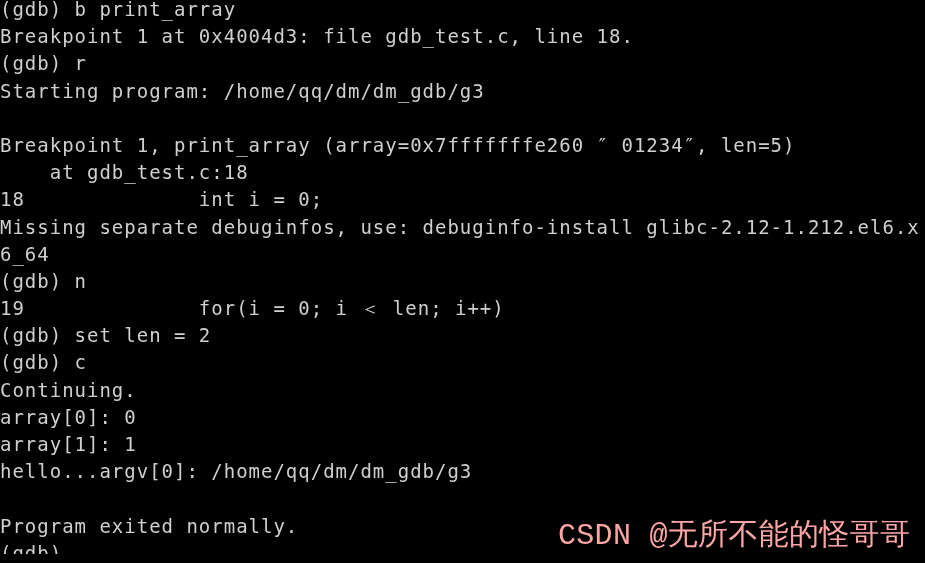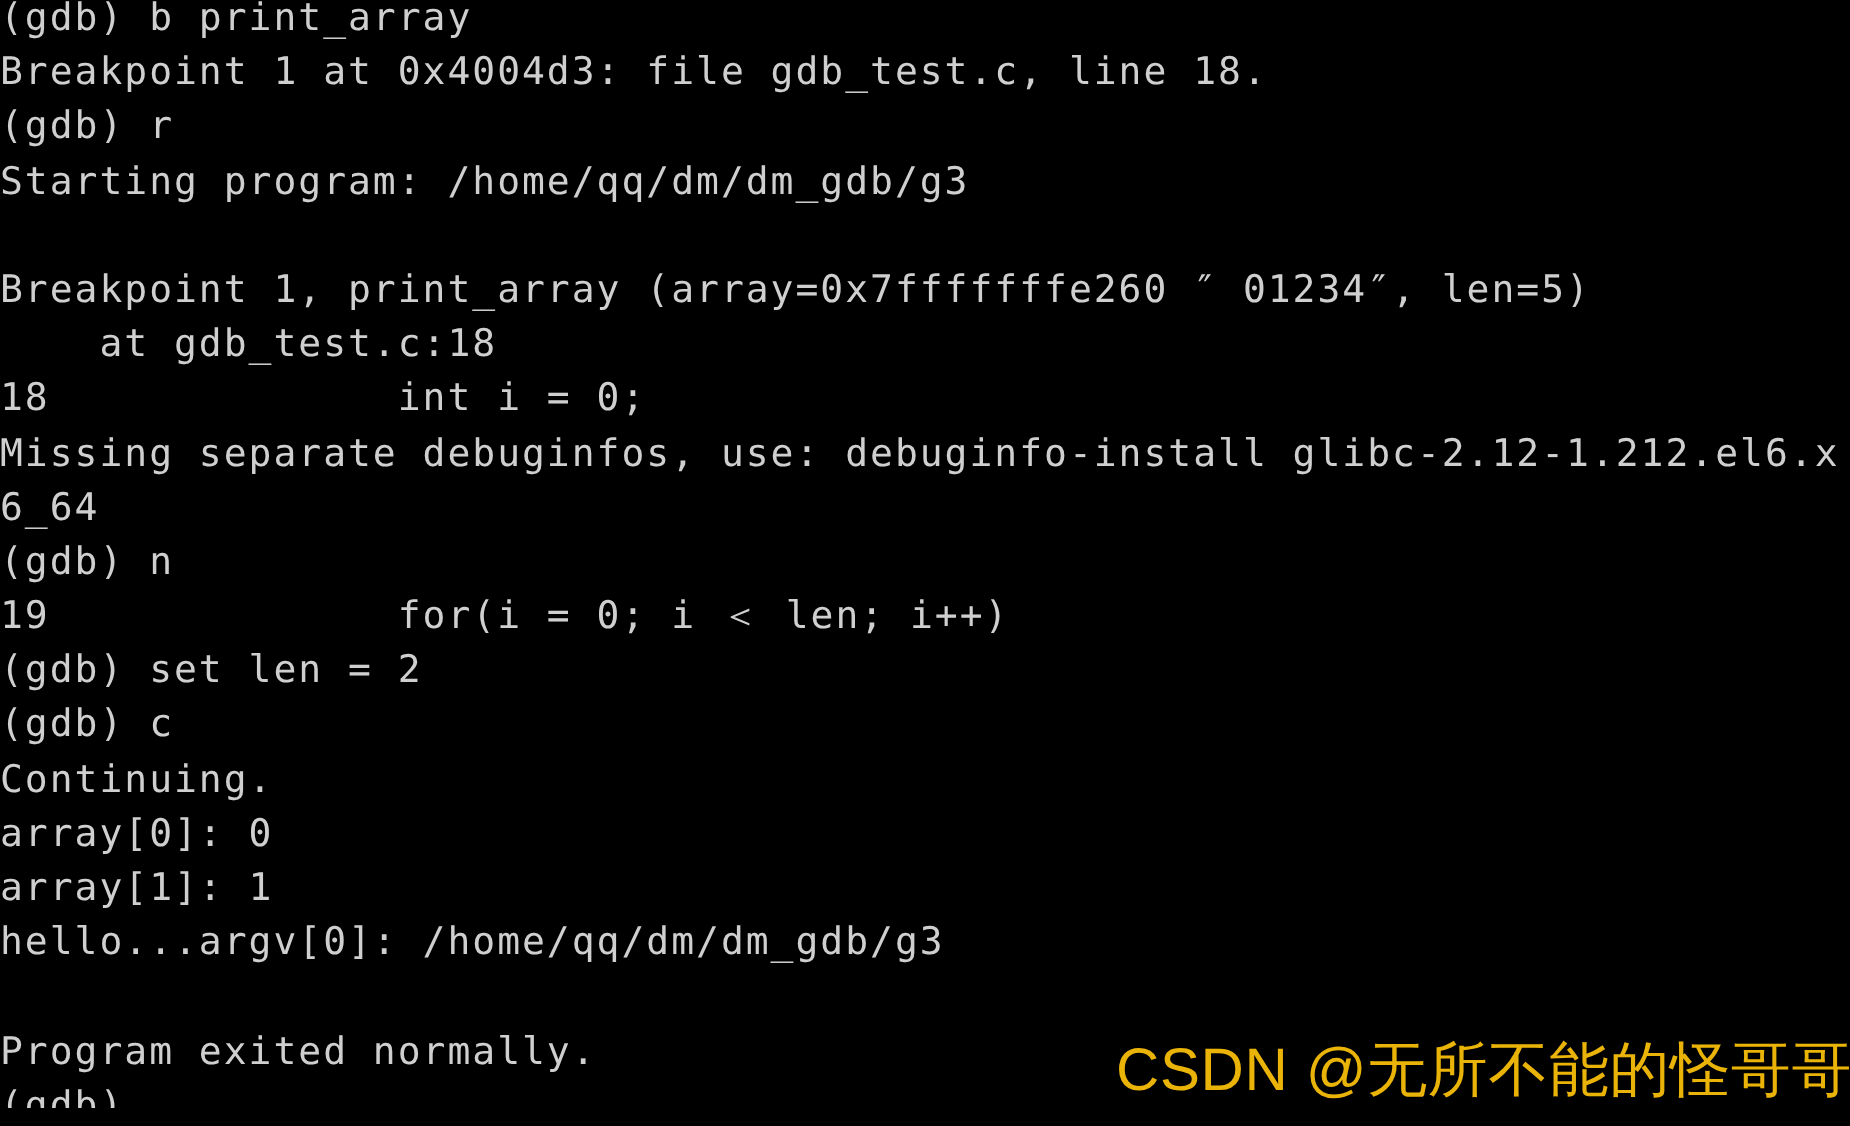--- a/index.html
+++ b/index.html
@@ -52,24 +52,24 @@
 
   .term-line.blank {
     color: transparent;
   }
 
   
   #watermark {
     position: absolute;
     left: 558px;
     top: 517px;
-    font-family: Liberation Sans, sans-serif;
+    font-family: Liberation Mono, monospace;
     font-size: 30px;
     line-height: 38px;
-    color: #eab308;
+    color: #fca5a5;
     white-space: pre;
     letter-spacing: 0.3px;
     pointer-events: none;
     user-select: none;
   }
 </style>
 </head>
 <body>
 
 <div id="terminal">

